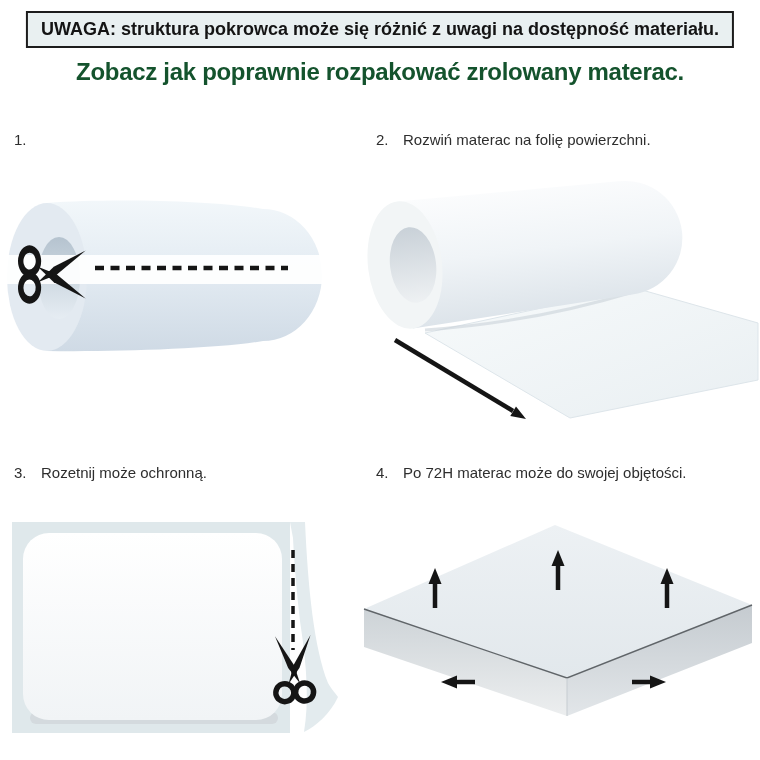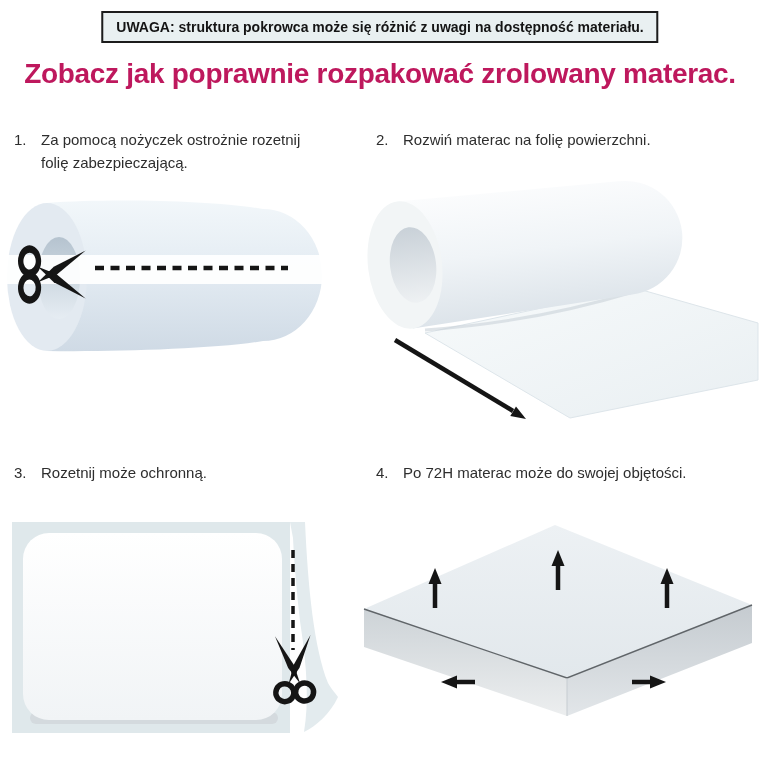--- a/index.html
+++ b/index.html
@@ -3,26 +3,26 @@
 <meta charset="utf-8">
 <style>
   html,body { margin:0; padding:0; background:#ffffff; }
   .page {
     position:relative; width:760px; height:760px; background:#ffffff;
     font-family:"Liberation Sans", sans-serif; overflow:hidden;
   }
   .notice {
     position:absolute; top:11px; left:50%; transform:translateX(-50%);
     background:#e9f0f1; border:2px solid #1c1c1c;
-    padding:6px 13px; font-size:14px; font-weight:bold; color:#141414;
+    padding:6px 13px; font-size:18px; font-weight:bold; color:#141414;
     white-space:nowrap;
   }
   .heading {
     position:absolute; top:58px; left:0; width:100%; margin:0;
-    text-align:center; font-size:28px; font-weight:bold; color:#be185d;
+    text-align:center; font-size:24px; font-weight:bold; color:#14532d;
     letter-spacing:-0.3px;
   }
   .step { position:absolute; display:flex; font-size:15px; color:#2e2e2e; line-height:1.5; }
   .step .num { width:27px; flex:none; }
   .step .txt { flex:1; }
   .s1 { left:14px; top:129px; width:315px; }
   .s1 .txt { max-width:283px; }
   .s2 { left:376px; top:129px; width:378px; }
   .s3 { left:14px; top:462px; width:334px; }
   .s4 { left:376px; top:462px; width:380px; }
@@ -38,21 +38,20 @@
 <div class="page">
 
   <div class="notice">
     <span>UWAGA: struktura pokrowca może się różnić z uwagi na dostępność materiału.</span>
   </div>
 
   <h1 class="heading">Zobacz jak poprawnie rozpakować zrolowany materac.</h1>
 
   <div class="step s1">
     <span class="num">1.</span>
-    <span class="txt">Za pomocą nożyczek ostrożnie rozetnij folię zabezpieczającą.</span>
   </div>
 
   <div class="step s2">
     <span class="num">2.</span>
     <span class="txt">Rozwiń materac na folię powierzchni.</span>
   </div>
 
   <div class="step s3">
     <span class="num">3.</span>
     <span class="txt">Rozetnij może ochronną.</span>

